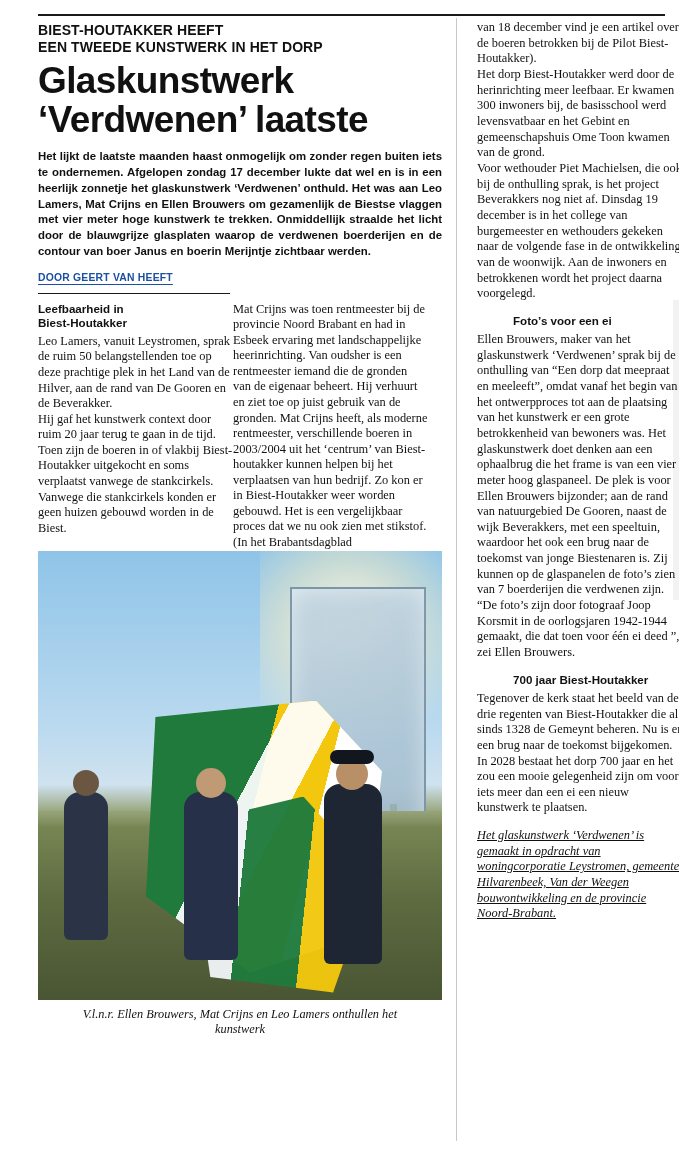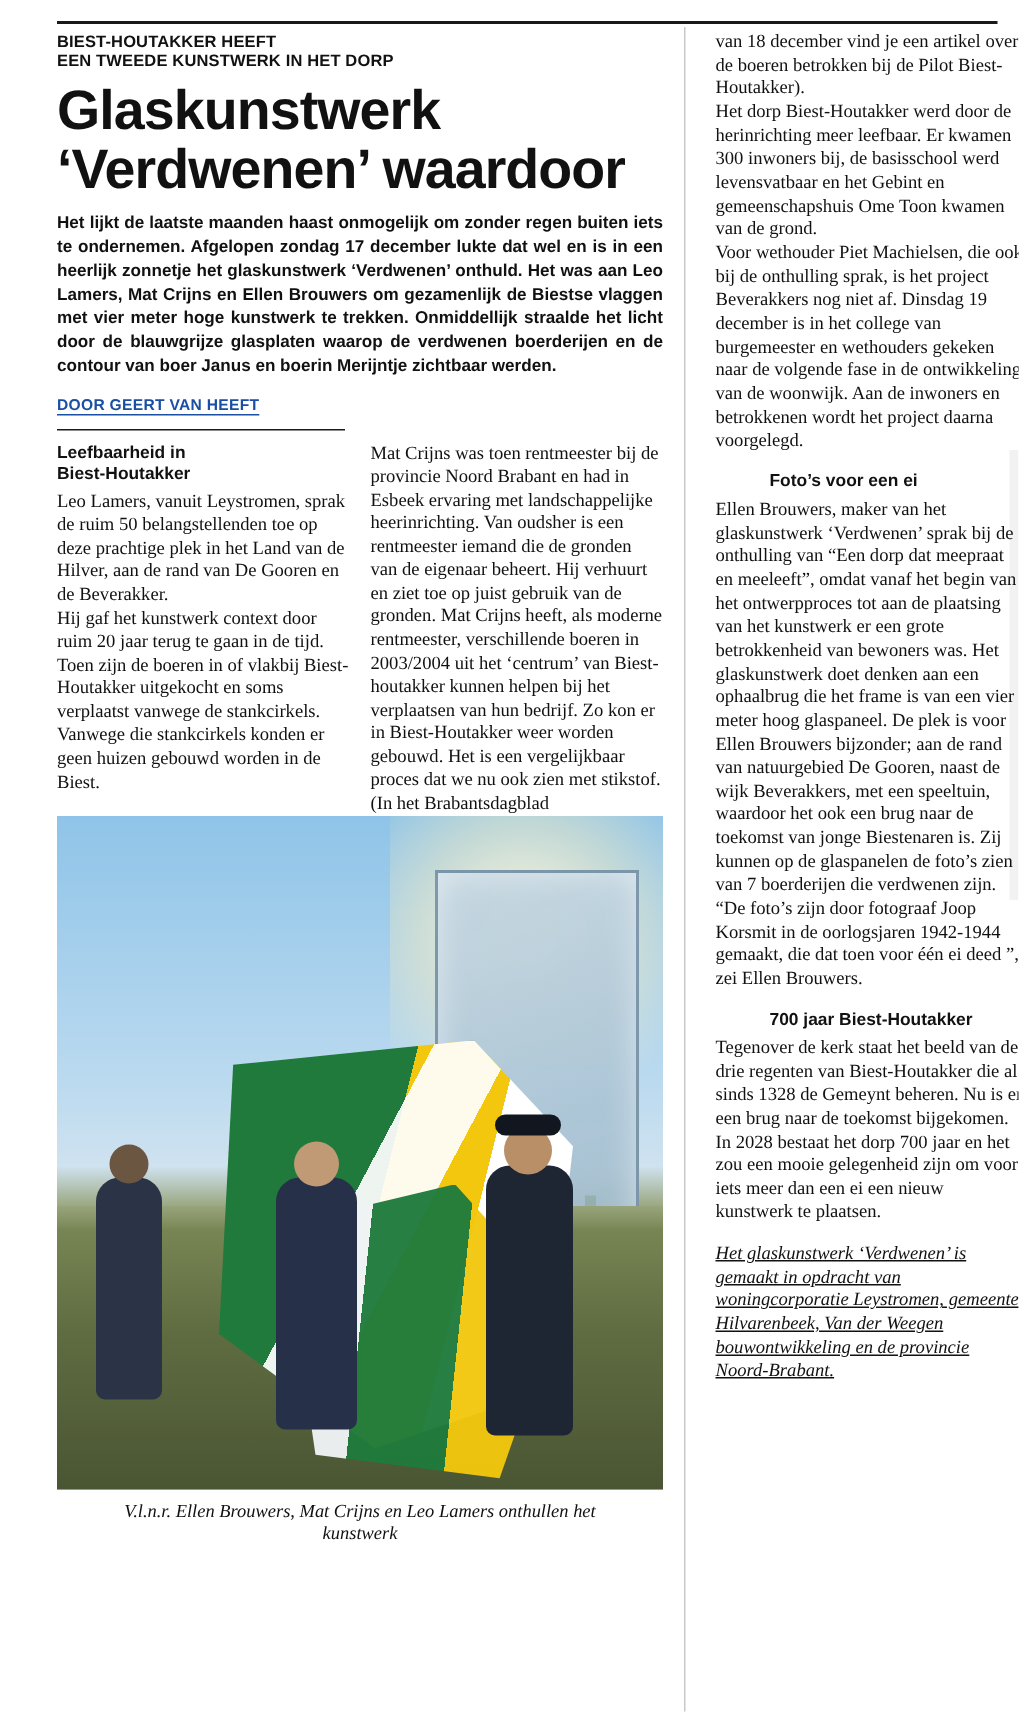--- a/index.html
+++ b/index.html
@@ -50,21 +50,21 @@
     position: absolute;
     top: 18px;
     bottom: 10px;
     left: 456px;
     width: 1px;
     background: #c8c8c8;
   }
   .kicker {
     font-family: "Liberation Sans", sans-serif;
     font-weight: bold;
-    font-size: 11px;
+    font-size: 14px;
     line-height: 1.18;
     letter-spacing: 0.1px;
     margin: 6px 0 4px 0;
     color: #111;
   }
   .headline {
     font-family: "Liberation Sans", sans-serif;
     font-weight: bold;
     font-size: 37px;
     line-height: 1.06;
@@ -93,21 +93,20 @@
     display: inline-block;
   }
   .byline-rule {
     border: 0;
     border-top: 1px solid #1a1a1a;
     margin: 2px 0 8px 0;
     width: 192px;
   }
   .subcols {
     display: flex;
-    gap: 14px;
   }
   .subcol {
     width: 195px;
     flex: 0 0 195px;
   }
   .sec-head {
     font-family: "Liberation Sans", sans-serif;
     font-weight: bold;
     font-size: 11.6px;
     line-height: 1.22;
@@ -260,21 +259,21 @@
 
     <div class="col-left">
 
       <div class="kicker">
         <div>BIEST-HOUTAKKER HEEFT</div>
         <div>EEN TWEEDE KUNSTWERK IN HET DORP</div>
       </div>
 
       <h1 class="headline">
         <div>Glaskunstwerk</div>
-        <div>‘Verdwenen’ waardoor</div>
+        <div>‘Verdwenen’ laatste</div>
       </h1>
 
       <p class="lead">Het lijkt de laatste maanden haast onmogelijk om zonder regen buiten iets te ondernemen. Afgelopen zondag 17 december lukte dat wel en is in een heerlijk zonnetje het glaskunstwerk ‘Verdwenen’ onthuld.  Het was aan Leo Lamers, Mat Crijns en Ellen Brouwers om gezamenlijk de Biestse vlaggen met vier meter hoge kunstwerk te trekken. Onmiddellijk straalde het licht door de blauwgrijze glasplaten waarop de verdwenen boerderijen en de contour van boer Janus en boerin Merijntje zichtbaar werden.</p>
 
       <div>
         <span class="byline">DOOR GEERT VAN HEEFT</span>
         <hr class="byline-rule">
       </div>
 
       <div class="subcols">

